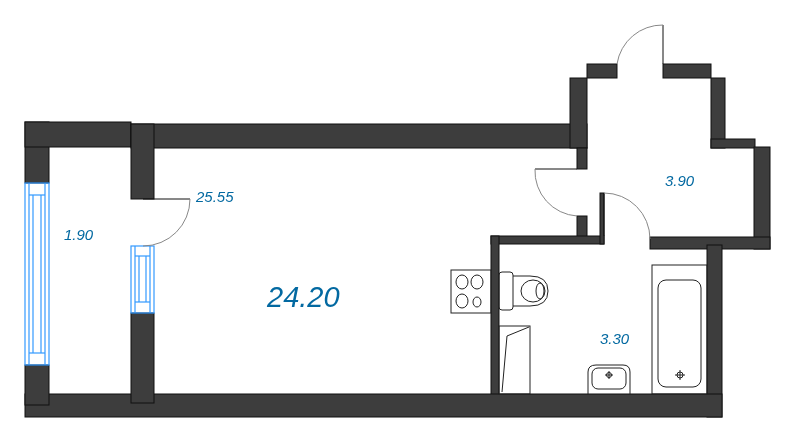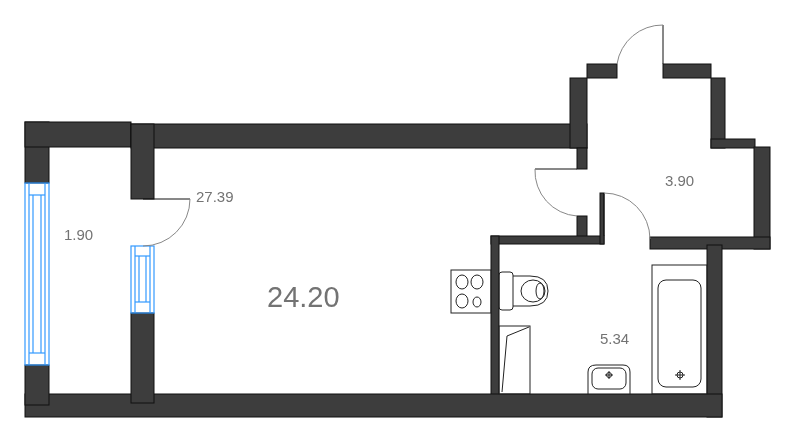--- a/index.html
+++ b/index.html
@@ -1,19 +1,19 @@
 <!DOCTYPE html>
 <html><head>
 <meta charset="utf-8">
 <style>
   html, body { margin: 0; padding: 0; background: #ffffff; }
   body { width: 800px; height: 443px; position: relative; overflow: hidden;
          font-family: "Liberation Sans", sans-serif; }
   #plan { position: absolute; left: 0; top: 0; }
-  .label { position: absolute; color: #737373; white-space: nowrap;
+  .label { position: absolute; font-style: italic; color: #0369a1; white-space: nowrap;
            font-family: "Liberation Sans", sans-serif; }
   .lbl-sm { font-size: 15px; }
   .lbl-lg { font-size: 29px; }
 </style>
 </head>
 <body>
 
 <svg id="plan" width="800" height="443" viewBox="0 0 800 443" xmlns="http://www.w3.org/2000/svg">
   <g fill="#3d3d3d" stroke="#111" stroke-width="1">
 
@@ -114,16 +114,16 @@
   <g fill="none" stroke="#222" stroke-width="1">
     <rect x="652" y="265" width="55" height="129"></rect>
     <rect x="658" y="280" width="43" height="107" rx="8"></rect>
     <circle cx="680" cy="375" r="3"></circle>
     <line x1="675" y1="375" x2="685" y2="375"></line>
     <line x1="680" y1="370" x2="680" y2="380"></line>
   </g>
 </svg>
 
 <div class="label lbl-sm" style="left:64px; top:226px;">1.90</div>
-<div class="label lbl-sm" style="left:196px; top:188px;">27.39</div>
+<div class="label lbl-sm" style="left:196px; top:188px;">25.55</div>
 <div class="label lbl-lg" style="left:267px; top:281px;">24.20</div>
 <div class="label lbl-sm" style="left:665px; top:172px;">3.90</div>
-<div class="label lbl-sm" style="left:600px; top:330px;">5.34</div>
+<div class="label lbl-sm" style="left:600px; top:330px;">3.30</div>
 
 </body></html>

